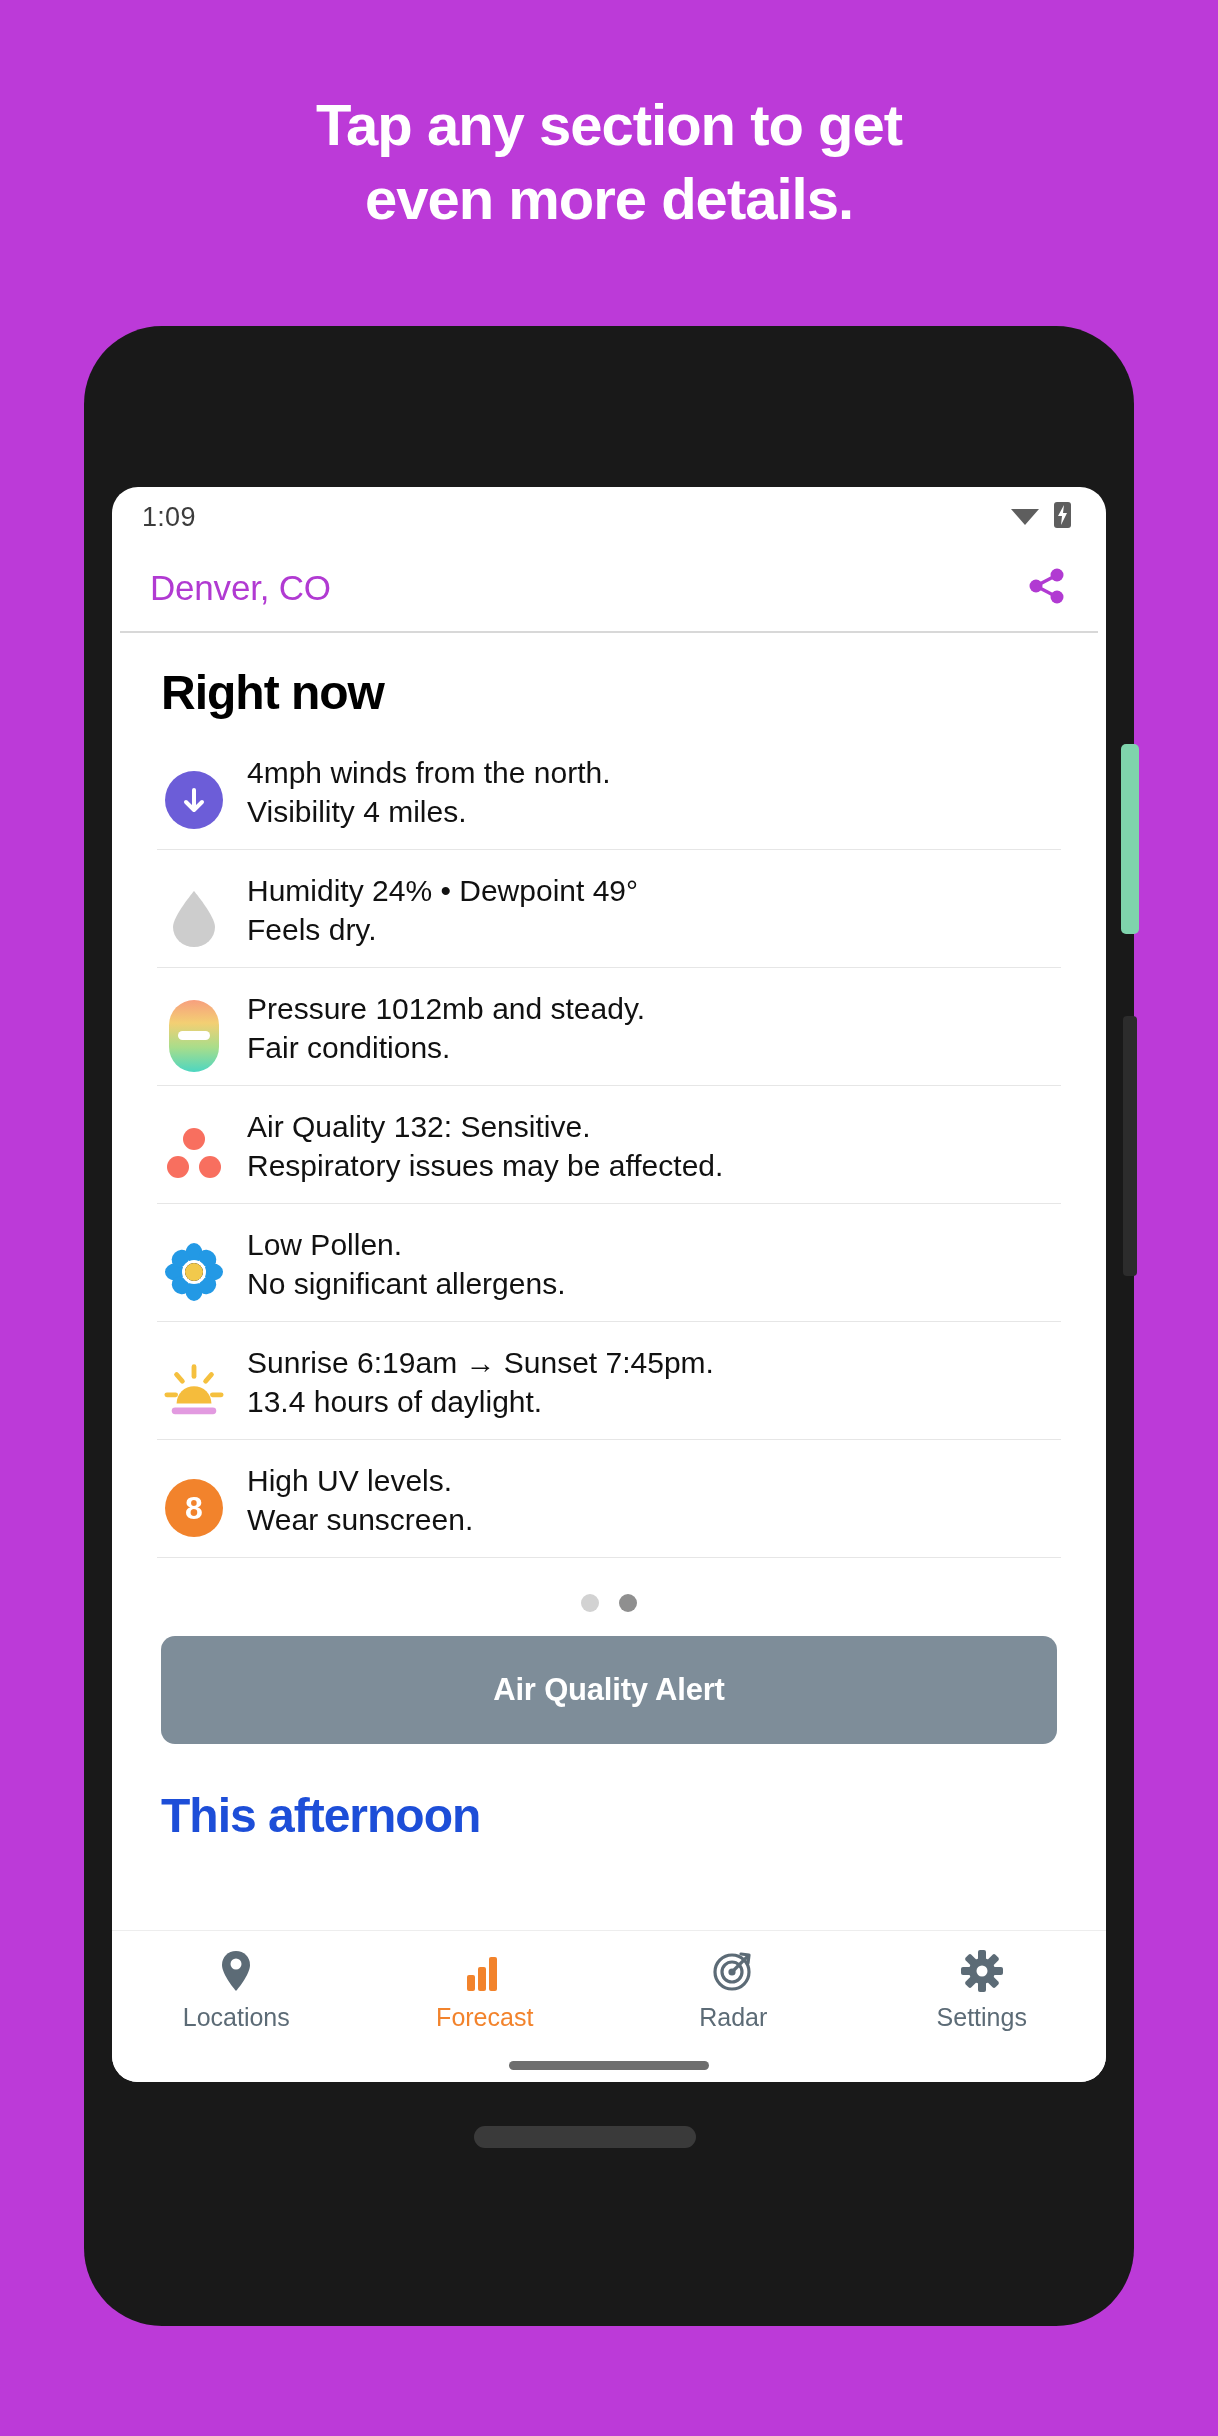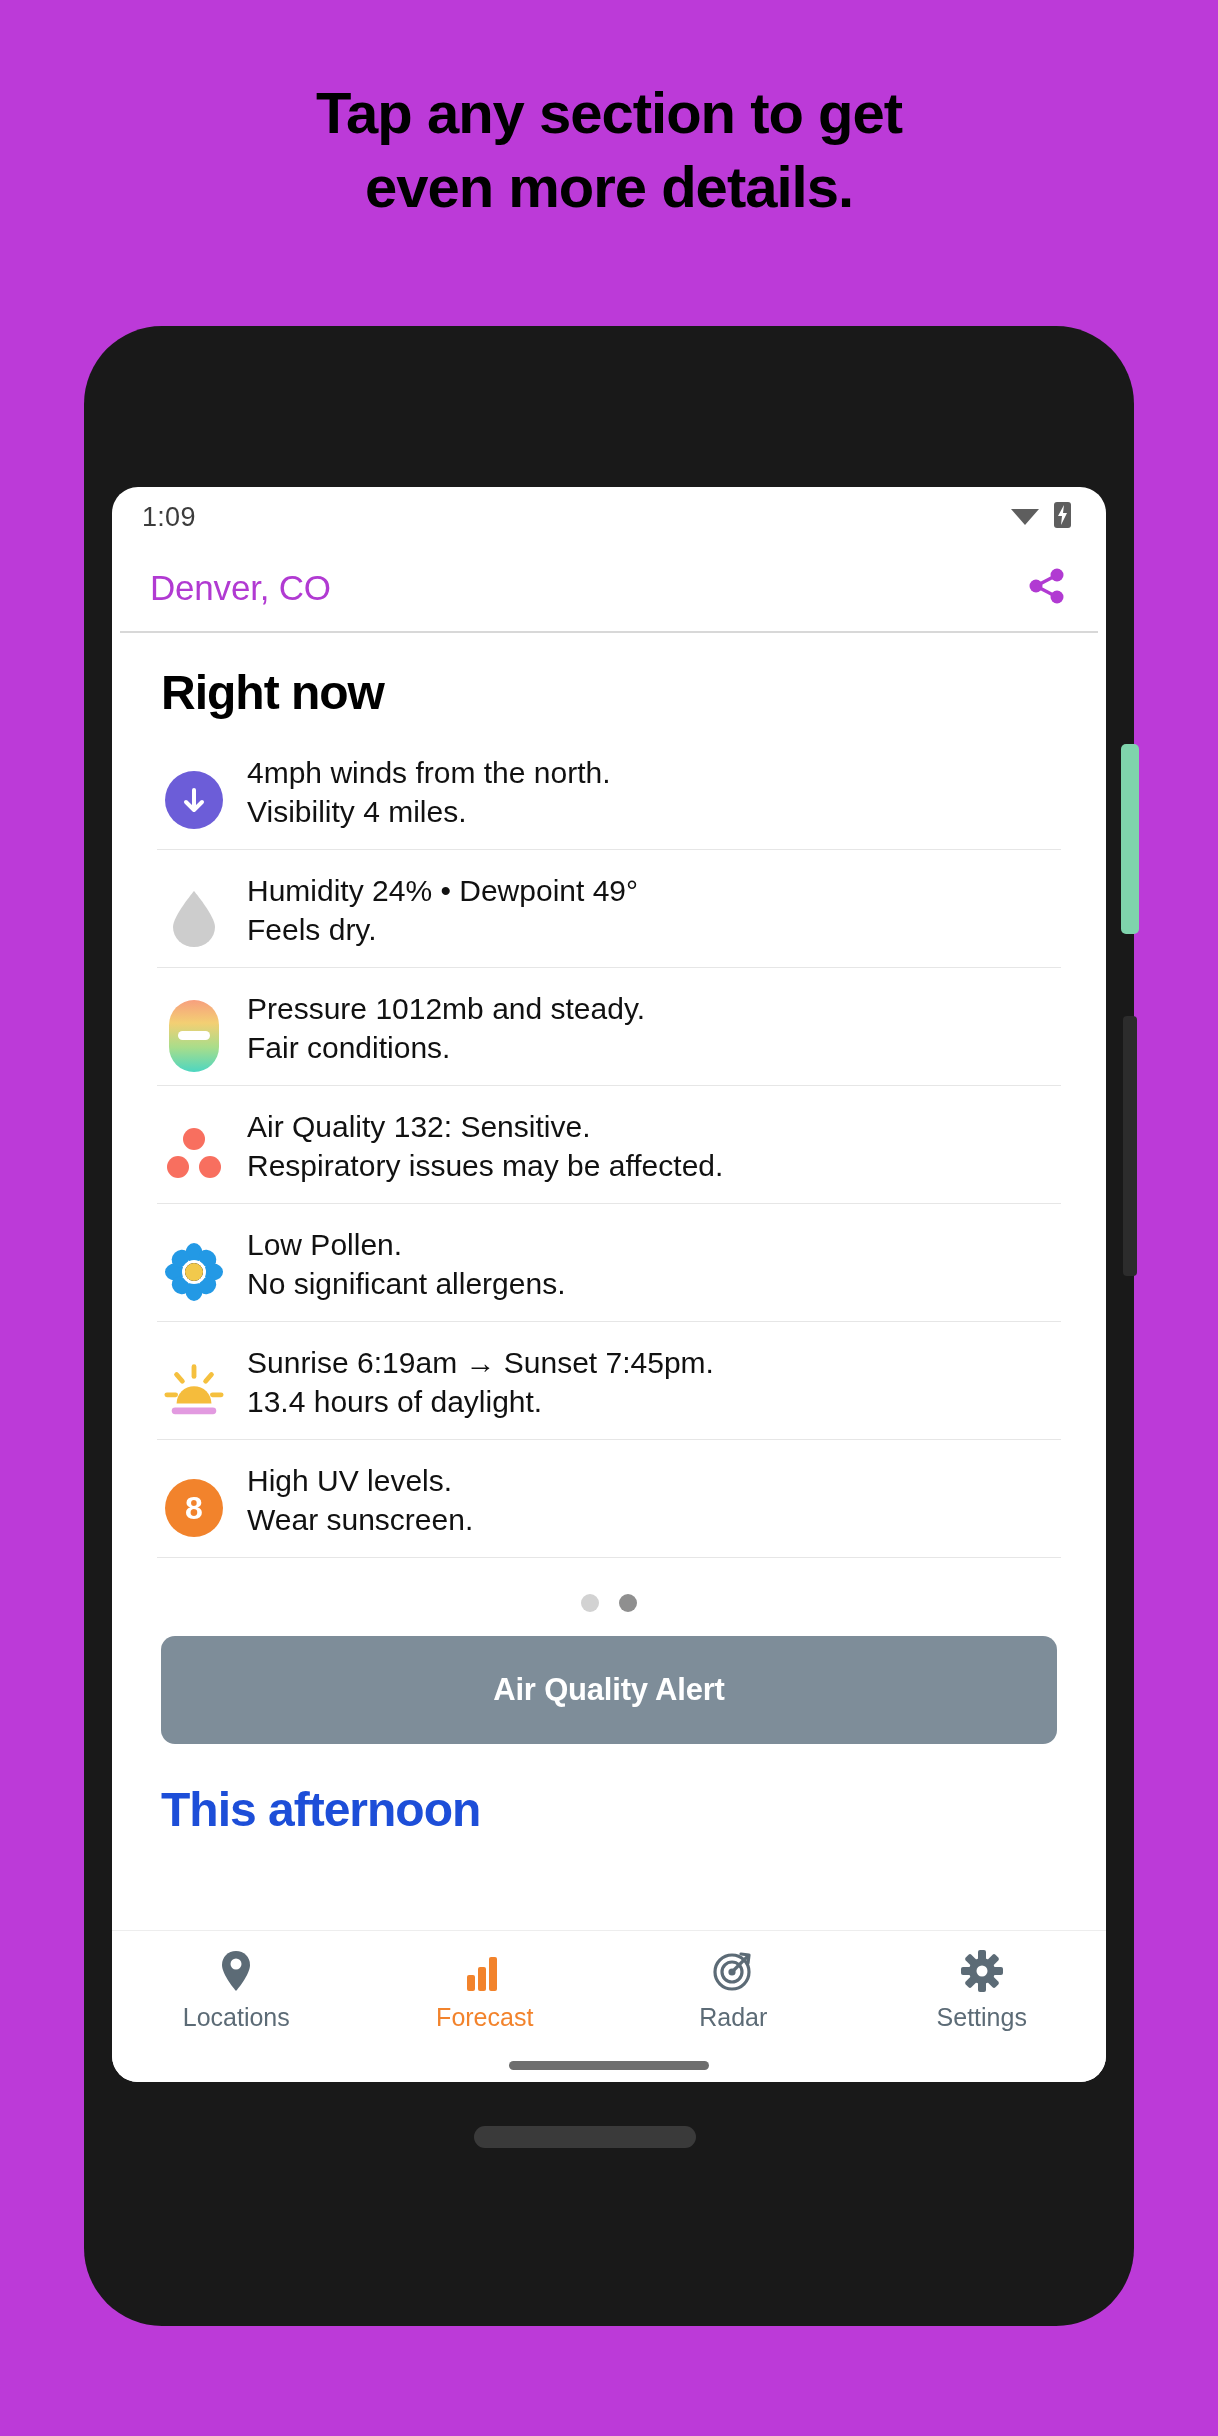--- a/index.html
+++ b/index.html
@@ -9,23 +9,23 @@
     overflow: hidden;
   }
   body {
     background: #bc3ad8;
     position: relative;
   }
 
   
   #headline {
     position: absolute;
-    top: 84px; left: 0; right: 0;
+    top: 96px; left: 0; right: 0;
     text-align: center;
-    color: #000000;
+    color: #ffffff;
     font-size: 58px;
     font-weight: bold;
     line-height: 1.0;
     letter-spacing: -1px;
   }
   #headline .ln { display: block; margin-bottom: 16px; }
 
   
   #phone {
     position: absolute;
@@ -154,21 +154,21 @@
   #dots {
     display: flex; justify-content: center; gap: 20px;
     padding: 36px 0 18px 0;
   }
   #dots span { width: 18px; height: 18px; border-radius: 50%; display: block; }
   .dot-off { background: #d2d2d2; }
   .dot-on  { background: #8f8f8f; }
 
   
   #alert-btn {
-    margin: 6px 4px 6px 4px;
+    margin: 6px 4px 12px 4px;
     height: 108px; border-radius: 14px;
     background: #7e8d99;
     color: #ffffff; font-size: 31px; font-weight: bold;
     display: flex; align-items: center; justify-content: center;
     letter-spacing: -.2px;
   }
 
   #next-title {
     font-size: 48px; font-weight: bold; color: #1d4ed8;
     padding: 32px 0 0 4px; letter-spacing: -1px;

